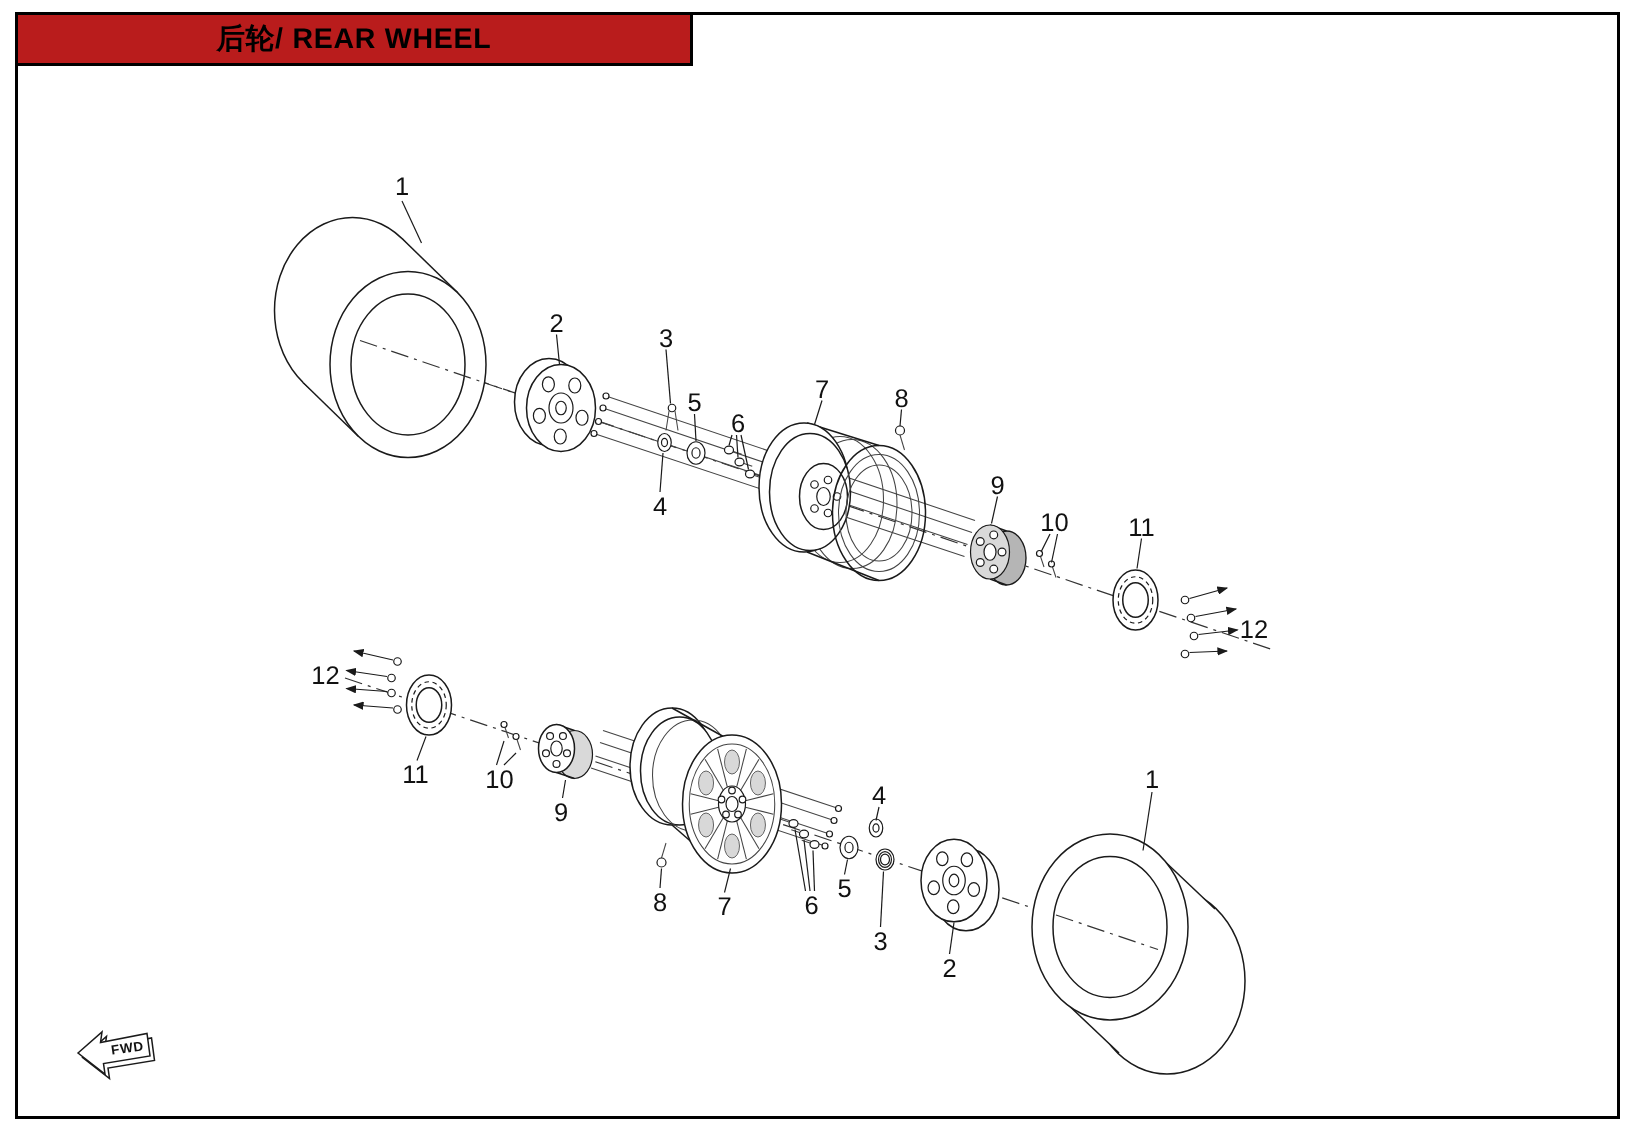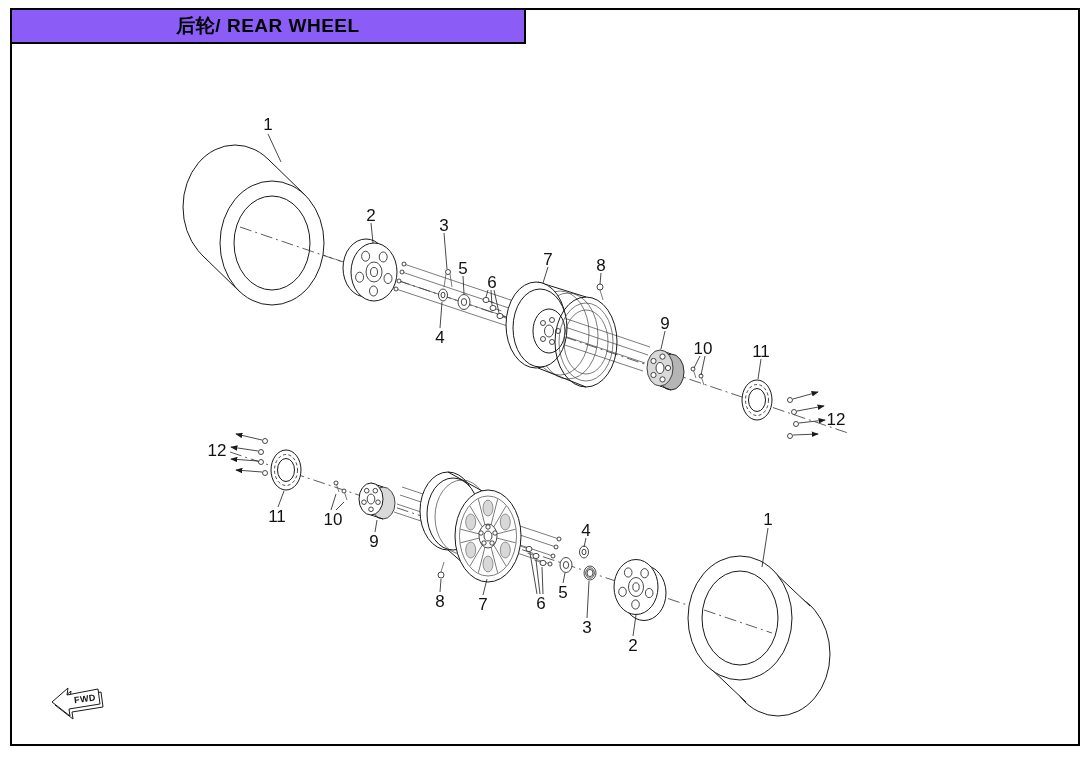--- a/index.html
+++ b/index.html
@@ -1,18 +1,18 @@
 <!DOCTYPE html>
 <html><head>
 <meta charset="utf-8">
 <style>
   html,body{margin:0;padding:0;background:#fff;}
   body{width:1090px;height:760px;position:relative;font-family:"Liberation Sans",sans-serif;overflow:hidden;}
   .frame{position:absolute;left:10px;top:8px;right:10px;bottom:14px;border:2px solid #000;background:#fff;}
-  .titlebox{position:absolute;left:10px;top:8px;width:516px;height:36px;border:2px solid #000;background:#8b5cf6;
+  .titlebox{position:absolute;left:10px;top:8px;width:452px;height:36px;border:2px solid #000;background:#b91c1c;
             display:flex;align-items:center;justify-content:center;box-sizing:border-box;}
   .titlebox span{font-size:19px;font-weight:bold;color:#000;letter-spacing:.5px;}
   svg.stage{position:absolute;left:0;top:0;width:1090px;height:760px;}
   .ln{fill:none;stroke:#1a1a1a;stroke-width:1;}
   .tn{fill:none;stroke:#444;stroke-width:.7;}
   .fw{fill:#ffffff;stroke:#1a1a1a;stroke-width:1;}
   .fwt{fill:#ffffff;stroke:#1a1a1a;stroke-width:.8;}
   .gry{fill:#d9d9d9;stroke:#1a1a1a;stroke-width:.8;}
   .dgry{fill:#b5b5b5;stroke:#1a1a1a;stroke-width:.9;}
   .ptl{fill:#d8d8d8;stroke:#555;stroke-width:.6;}

